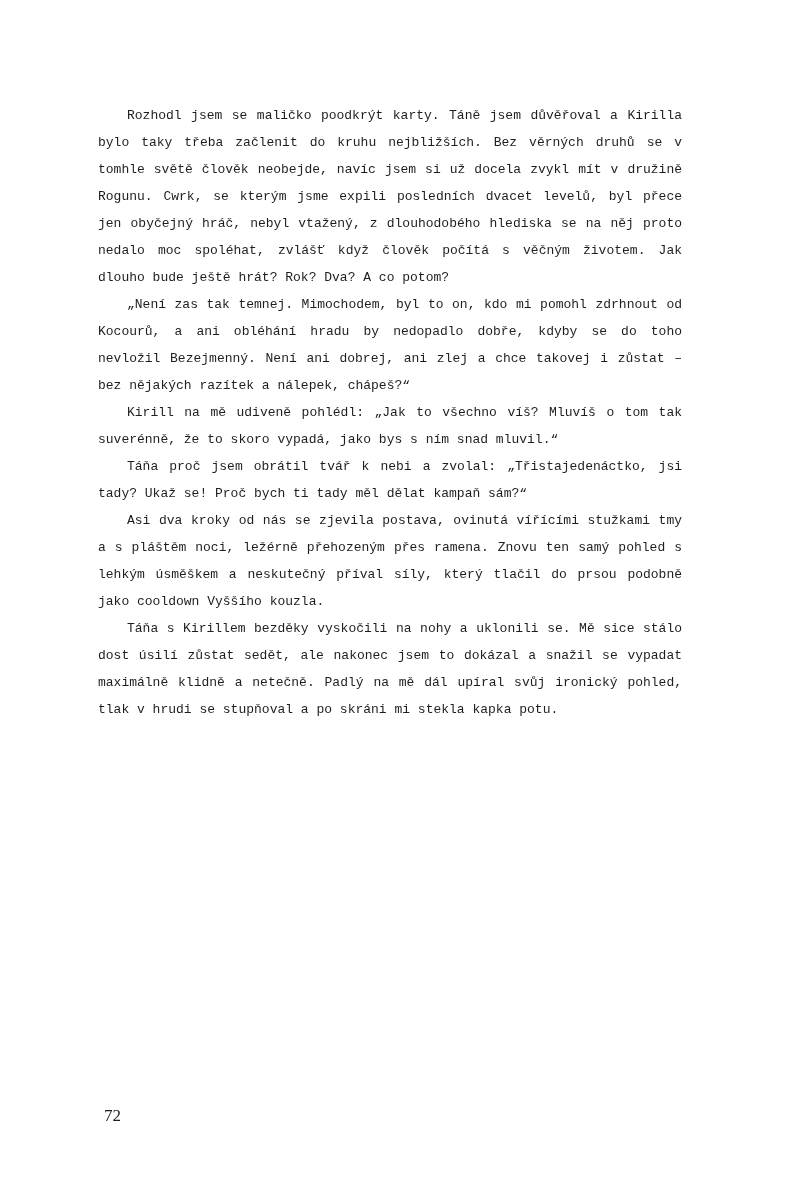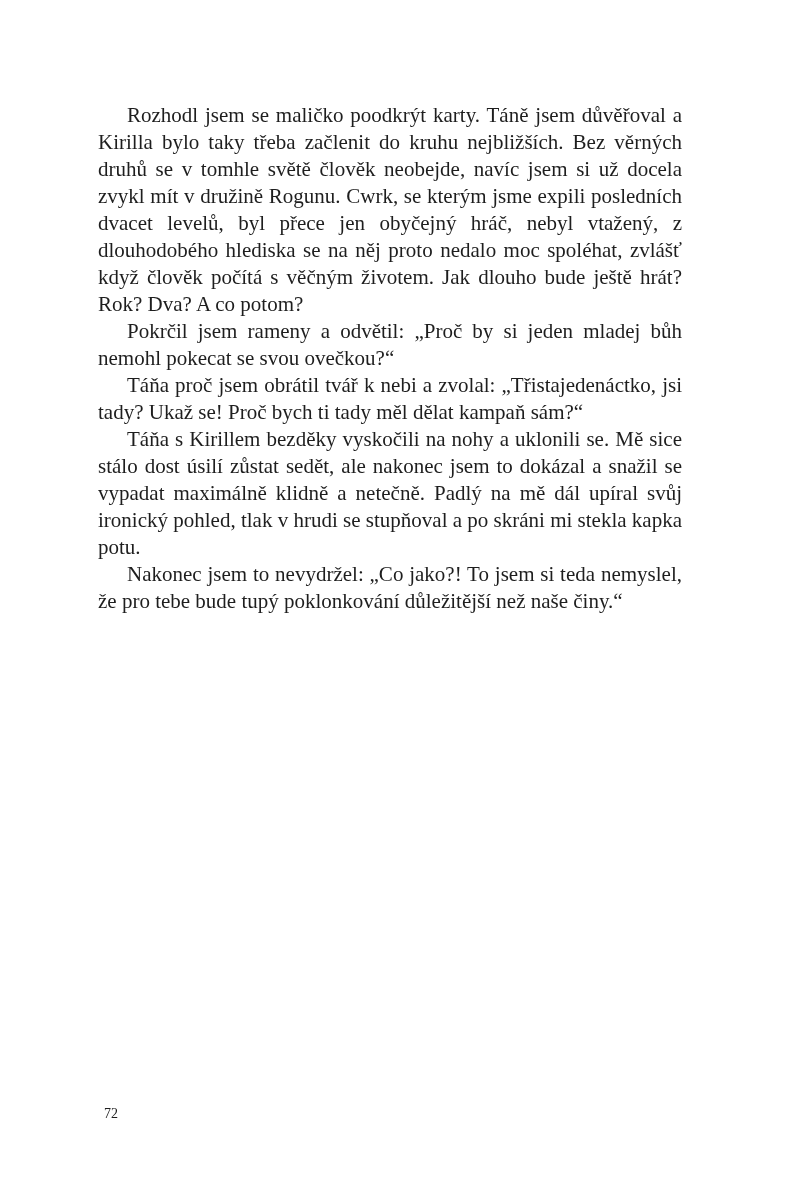--- a/index.html
+++ b/index.html
@@ -2,44 +2,45 @@
 <html><head>
 <meta charset="utf-8">
 <style>
   html, body { margin: 0; padding: 0; background: #ffffff; }
   body { width: 785px; height: 1180px; position: relative; overflow: hidden; }
   .page {
     position: absolute;
     left: 98px;
     top: 102px;
     width: 584px;
-    font-family: Liberation Serif, serif;
-    font-size: 21px;
+    font-family: Liberation Mono, monospace;
+    font-size: 13px;
     line-height: 27px;
     color: #1e1e1e;
     text-align: justify;
     hyphens: manual;
   }
   .page p {
     margin: 0;
     text-indent: 29px;
   }
   .page-number {
     position: absolute;
     left: 104px;
     top: 1106px;
     font-family: "Liberation Serif", "DejaVu Serif", serif;
-    font-size: 14px;
+    font-size: 17px;
     color: #1e1e1e;
   }
 </style>
 </head>
 <body>
 
 <div class="page">
   <p>Rozhodl jsem se maličko poodkrýt karty. Táně jsem důvěřoval a Kirilla bylo taky třeba začlenit do kruhu nejbližších. Bez věrných druhů se v tomhle světě člověk neobejde, navíc jsem si už docela zvykl mít v družině Rogunu. Cwrk, se kterým jsme expili posledních dvacet levelů, byl přece jen obyčejný hráč, nebyl vtažený, z dlouhodobého hlediska se na něj proto nedalo moc spoléhat, zvlášť když člověk počítá s věčným životem. Jak dlouho bude ještě hrát? Rok? Dva? A co potom?</p>
-  <p>Pokrčil jsem rameny a odvětil: „Proč by si jeden mladej bůh nemohl pokecat se svou ovečkou?“</p>
+  <p>„Není zas tak temnej. Mimochodem, byl to on, kdo mi pomohl zdrhnout od Kocourů, a ani obléhání hradu by nedopadlo dobře, kdyby se do toho nevložil Bezejmenný. Není ani dobrej, ani zlej a chce takovej i zůstat – bez nějakých razítek a nálepek, chápeš?“</p>
+  <p>Kirill na mě udiveně pohlédl: „Jak to všechno víš? Mluvíš o tom tak suverénně, že to skoro vypadá, jako bys s ním snad mluvil.“</p>
   <p>Táňa proč jsem obrátil tvář k nebi a zvolal: „Třistajedenáctko, jsi tady? Ukaž se! Proč bych ti tady měl dělat kampaň sám?“</p>
+  <p>Asi dva kroky od nás se zjevila postava, ovinutá vířícími stužkami tmy a s pláštěm noci, ležérně přehozeným přes ramena. Znovu ten samý pohled s lehkým úsměškem a neskutečný příval síly, který tlačil do prsou podobně jako cooldown Vyššího kouzla.</p>
   <p>Táňa s Kirillem bezděky vyskočili na nohy a uklonili se. Mě sice stálo dost úsilí zůstat sedět, ale nakonec jsem to dokázal a snažil se vypadat maximálně klidně a netečně. Padlý na mě dál upíral svůj ironický pohled, tlak v hrudi se stupňoval a po skráni mi stekla kapka potu.</p>
-  <p>Nakonec jsem to nevydržel: „Co jako?! To jsem si teda nemyslel, že pro tebe bude tupý poklonkování důležitější než naše činy.“</p>
 </div>
 
 <div class="page-number">72</div>
 
 </body></html>

